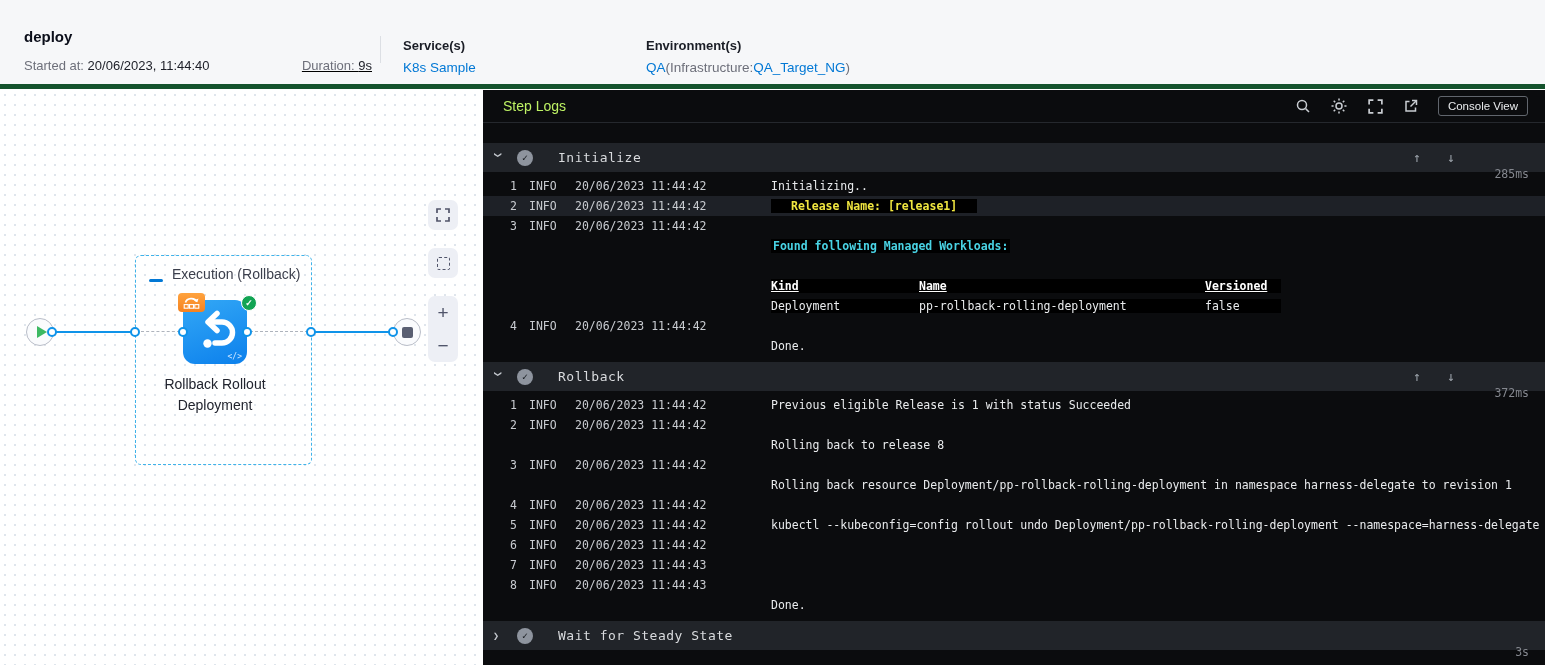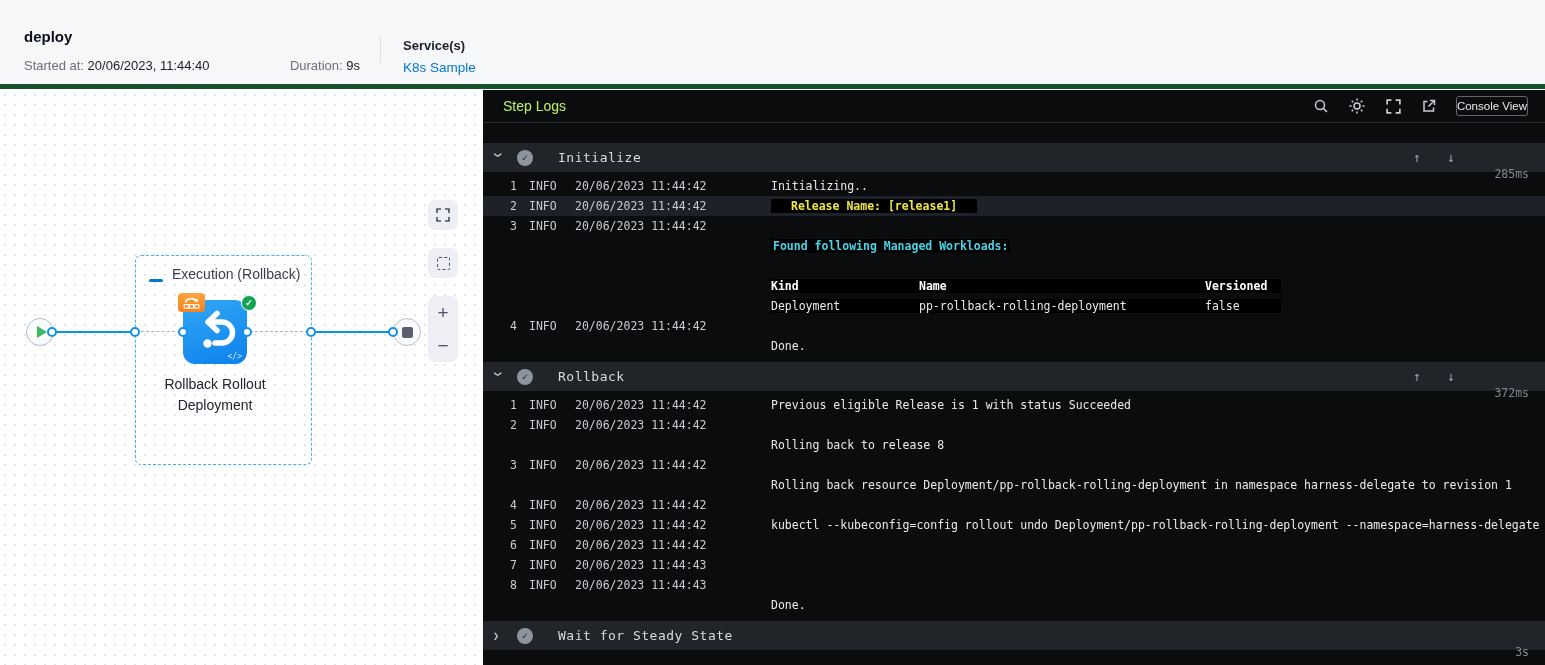--- a/index.html
+++ b/index.html
@@ -13,21 +13,21 @@
   .header {
     position:absolute; left:0; top:0; width:1545px; height:89px;
     background:#f6f7f9; border-bottom:5px solid #14532d;
     display:flex; align-items:stretch; padding:16px 0 0 24px;
   }
   .hcol-main { width:356px; padding-top:12px; }
   .htitle { font-size:15px; font-weight:700; color:#0b0e1a; }
   .hmeta-row { display:flex; margin-top:13px; font-size:13px; }
   .lbl { color:#6d6f7a; }
   .val { color:#1b1d26; }
-  .hmeta-dur { margin-left:auto; margin-right:20px; }
+  .hmeta-dur { margin-left:auto; margin-right:8px;text-decoration:underline; }
   .hdiv { width:1px; background:#dcdfe4; margin:20px 0 21px 0; }
   .hcol { padding:22px 0 0 22px; }
   .hcol-svc { width:243px; }
   .hhead { font-size:13px; font-weight:700; color:#1a1d26; }
   .hlinkline { margin-top:7px; font-size:13.5px; }
   .hlink { color:#0278d5; text-decoration:none; cursor:pointer; }
   .hgray { color:#6d6f7a; }
 
   
   .canvas {
@@ -102,21 +102,21 @@
   }
   .logbar {
     height:33px; display:flex; align-items:center; padding:0 17px 0 20px;
     border-bottom:1px solid #25282d;
   }
   .logbar-title { font-family:"Liberation Sans",sans-serif; font-size:14px; color:#bef264; }
   .logbar-icons { margin-left:auto; display:flex; align-items:center; gap:19px; }
   .icon-btn { background:none; border:none; cursor:pointer; display:flex; align-items:center; padding:0; }
   .console-view-btn {
     background:none; border:1px solid #61666d; border-radius:3px; color:#e9ebed;
-    font-family:"Liberation Sans",sans-serif; font-size:11.5px; padding:3px 0; cursor:pointer;
+    font-family:"Liberation Sans",sans-serif; font-size:11.5px; padding:3px 9px; cursor:pointer;
   }
 
   .sections { margin-top:20px; }
   .log-section + .log-section { margin-top:2px; }
   .sec-header {
     height:29px; background:#212429; display:flex; align-items:center;
     padding:0 16px 0 10px; cursor:pointer;
   }
   .chev { width:12px; color:#c3c7cd; font-size:10px; margin-right:12px; display:inline-block; transform-origin:45% 50%; }
   .chev.open { transform:rotate(90deg); }
@@ -135,21 +135,21 @@
   .log-line.hl { background:#1e2127; }
   .ln { width:22px; text-align:right; color:#c9ccd1; flex:none; }
   .lvl { margin-left:12px; width:36px; color:#c9ccd1; flex:none; }
   .time { margin-left:10px; width:196px; color:#c9ccd1; flex:none; }
   .msg { color:#e9ebed; white-space:pre; flex:none; }
   .seg-p { color:#e9ebed; }
   .seg-y { color:#f1e740; font-weight:700; background:#000; padding:0 20px; }
   .seg-c { color:#49d3e4; font-weight:700; background:#000; padding:0 2px; }
   .tblwrap { background:#000; display:inline-block; }
   .cell { display:inline-block; color:#e9ebed; }
-  .cell.h { font-weight:700; color:#ffffff; }
+  .cell.h { font-weight:700; color:#ffffff;text-decoration:underline; }
 </style>
 </head>
 <body>
 
 <div class="app">
 
   <div class="header">
     <div class="hcol-main">
       <div class="htitle">deploy</div>
       <div class="hmeta-row">
@@ -158,20 +158,26 @@
         </div>
         <div class="hmeta-dur">
           <span class="lbl">Duration: </span><span class="val">9s</span>
         </div>
       </div>
     </div>
     <div class="hdiv"></div>
     <div class="hcol hcol-svc">
       <div class="hhead">Service(s)</div>
       <div class="hlinkline"><a class="hlink">K8s Sample</a></div>
+    </div>
+    <div class="hcol">
+      <div class="hhead">Environment(s)</div>
+      <div class="hlinkline">
+        <a class="hlink">QA</a><span class="hgray">(Infrastructure:</span><a class="hlink">QA_Target_NG</a><span class="hgray">)</span>
+      </div>
     </div>
   </div>
 
   <div class="canvas">
 
     <div class="edge solid" style="left:54px; width:78px;"></div>
     <div class="edge dashed" style="left:141px; width:39px;"></div>
     <div class="edge dashed" style="left:250px; width:58px;"></div>
     <div class="edge solid" style="left:314px; width:76px;"></div>
 

